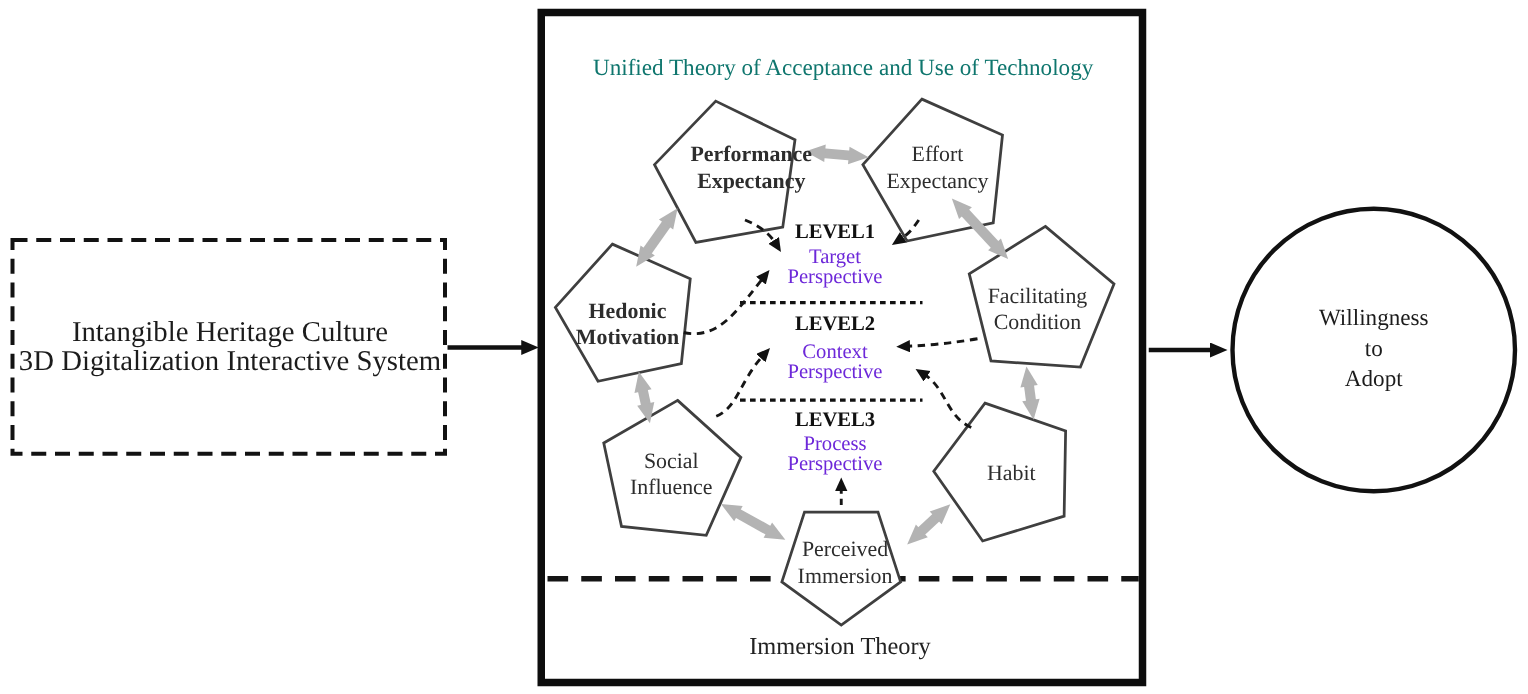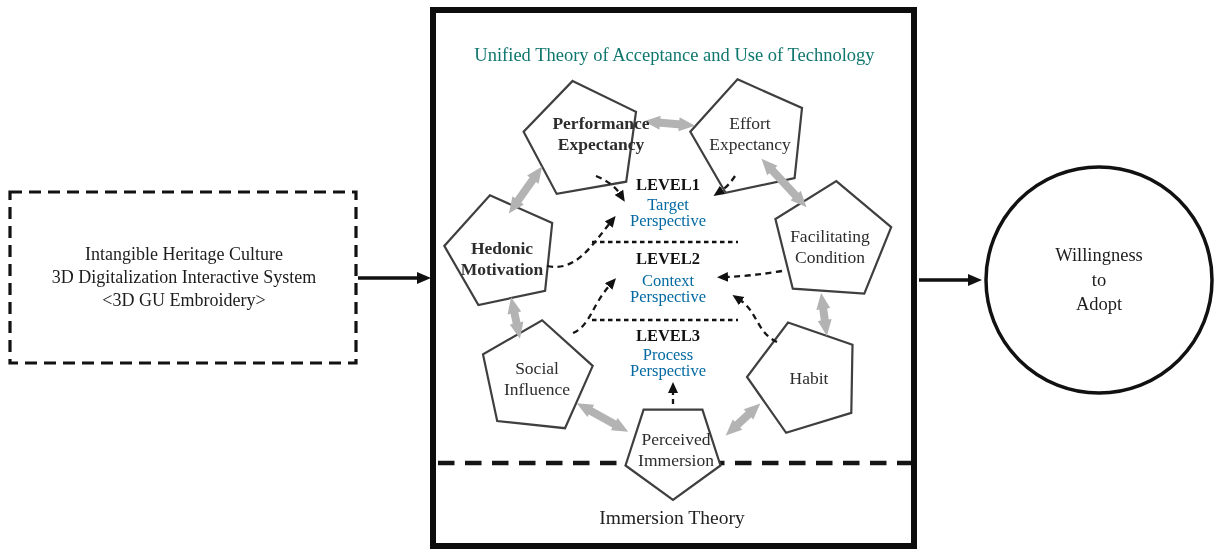--- a/index.html
+++ b/index.html
@@ -15,29 +15,29 @@
   .t {
     position: absolute;
     text-align: center;
     color: #1f1f1f;
     white-space: pre-line;
     font-family: "Liberation Serif", serif;
   }
   .input-text {
     left: 10px; top: 191px; width: 348px; height: 172px;
     display: flex; flex-direction: column; justify-content: center;
-    font-size: 18px; line-height: 23px; color: #1c1c1c;
+    font-size: 23px; line-height: 23px; color: #1c1c1c;
   }
   .utaut-title {
     left: 434px; top: 21px; width: 481px;
     font-size: 18.5px; line-height: 23px; color: #0f766e;
   }
   .pent-label { font-size: 17.5px; line-height: 21px; color: #2d2d2d; }
   .lvl-label { font-weight: bold; font-size: 16.5px; line-height: 16px; color: #111; }
-  .lvl-name  { font-size: 16.5px; line-height: 16px; color: #0369a1; }
+  .lvl-name  { font-size: 16.5px; line-height: 16px; color: #6d28d9; }
   .immersion-label { left: 572px; top: 507px; width: 200px; font-size: 19.5px; color: #222; }
   .outcome-text {
     left: 1024px; top: 243px; width: 150px;
     font-size: 18.5px; line-height: 24.5px; color: #1c1c1c;
   }
 </style>
 </head>
 <body>
 
 <div class="canvas">
@@ -91,21 +91,20 @@
     <path d="M 673 404 L 673 391" fill="none" stroke="#161616" stroke-width="2.3" stroke-dasharray="5 4" marker-end="url(#dashhead)"></path>
 
     <line x1="919" y1="280" x2="970" y2="280" stroke="#111" stroke-width="3.5" marker-end="url(#blackhead)"></line>
 
     <circle cx="1099" cy="280" r="113" fill="#fff" stroke="#111" stroke-width="3.5"></circle>
   </svg>
 
   <div class="t input-text">
     <div>Intangible Heritage Culture</div>
     <div>3D Digitalization Interactive System</div>
-    <div>&lt;3D GU Embroidery&gt;</div>
   </div>
 
   <div class="t utaut-title">
     <div>Unified Theory of Acceptance and Use of Technology</div>
   </div>
 
   <div class="t pent-label" style="left:521px; top:113px; width:160px;font-weight:bold;">Performance
 Expectancy</div>
   <div class="t pent-label" style="left:670px; top:113px; width:160px;">Effort
 Expectancy</div>

